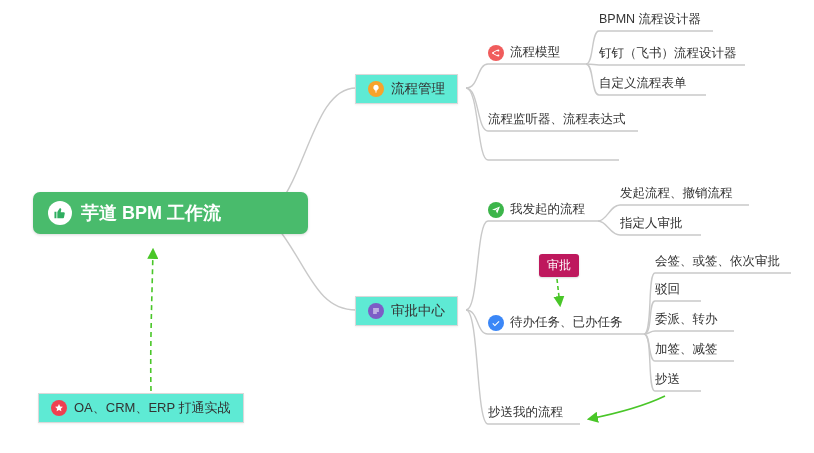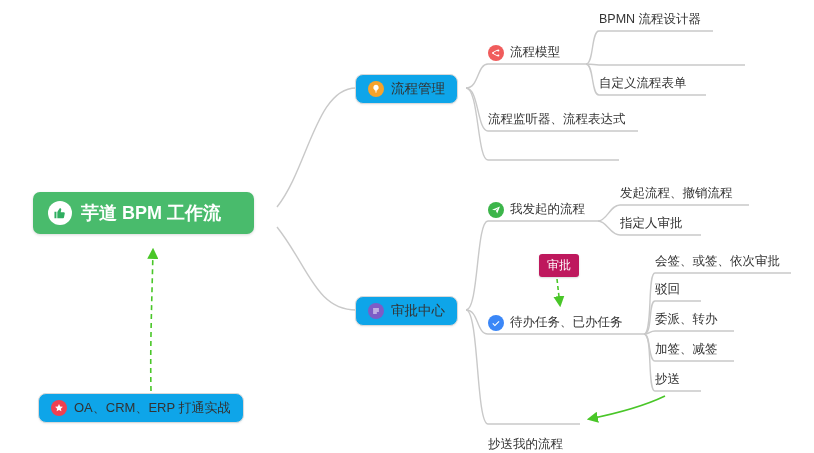--- a/index.html
+++ b/index.html
@@ -10,36 +10,36 @@
   .canvas {
     position:relative;
     width:814px; height:453px;
     background:#ffffff;
     overflow:hidden;
   }
   .links { position:absolute; left:0; top:0; }
   .node {
     position:absolute;
     display:flex; align-items:center; gap:7px;
-    background:#0ea5e9;
+    background:#5eead4;
     border:1px solid #d9d9d9;
-    border-radius:8px;
+    border-radius:0;
     padding:5px 12px;
     font-size:13.5px; color:#333;
     white-space:nowrap;
     box-shadow:0 1px 2px rgba(0,0,0,.06);
   }
   .root {
     background:#49bb6c;
     border:none;
     color:#fff;
     font-size:18px; font-weight:bold;
     padding:9px 15px;
     border-radius:7px;
-    width:221px;
+    width:275px;
     gap:9px;
     box-shadow:0 1px 3px rgba(0,0,0,.15);
   }
   .nicon {
     width:16px; height:16px; border-radius:50%;
     display:flex; align-items:center; justify-content:center;
     flex:0 0 auto;
   }
   .nicon svg { width:10px; height:10px; fill:#fff; display:block; }
   .root .nicon { width:24px; height:24px; background:#fff; }
@@ -123,20 +123,23 @@
     <span class="nicon" style="background:#f05c5c">
       <svg viewBox="0 0 24 24">
           <path d="M5 9.5A2.5 2.5 0 1 0 5 14.5 2.5 2.5 0 0 0 5 9.5z M17.5 3.5a2.5 2.5 0 1 0 0 5 2.5 2.5 0 0 0 0-5z M17.5 15.5a2.5 2.5 0 1 0 0 5 2.5 2.5 0 0 0 0-5z M6.8 10.6l9-4.5-.9-1.8-9 4.5z M6 15.2l9 4.5.9-1.8-9-4.5z"></path>
         </svg>
     </span>
     <span>流程模型</span>
   </div>
   <div class="leaf" style="left:599px; top:10px;align-items:center;">
     <span>BPMN 流程设计器</span>
   </div>
+  <div class="leaf" style="left:599px; top:44px;">
+    <span>钉钉（飞书）流程设计器</span>
+  </div>
   <div class="leaf" style="left:599px; top:74px;">
     <span>自定义流程表单</span>
   </div>
   <div class="leaf" style="left:488px; top:110px;">
     <span>流程监听器、流程表达式</span>
   </div>
 
   <div class="node" style="left:355px; top:296px;text-align:center;">
     <span class="nicon" style="background:#7d5cc6">
       <svg viewBox="0 0 24 24">
@@ -177,21 +180,21 @@
   </div>
   <div class="leaf" style="left:655px; top:310px;">
     <span>委派、转办</span>
   </div>
   <div class="leaf" style="left:655px; top:340px;">
     <span>加签、减签</span>
   </div>
   <div class="leaf" style="left:655px; top:370px;">
     <span>抄送</span>
   </div>
-  <div class="leaf" style="left:488px; top:403px;margin-top:32px;">
+  <div class="leaf" style="left:488px; top:403px;">
     <span>抄送我的流程</span>
   </div>
 
   <div class="badge" style="left:539px; top:254px;">
     <span>审批</span>
   </div>
 
   <div class="node" style="left:38px; top:393px; font-size:13px;">
     <span class="nicon" style="background:#ef4050">
       <svg viewBox="0 0 24 24">

